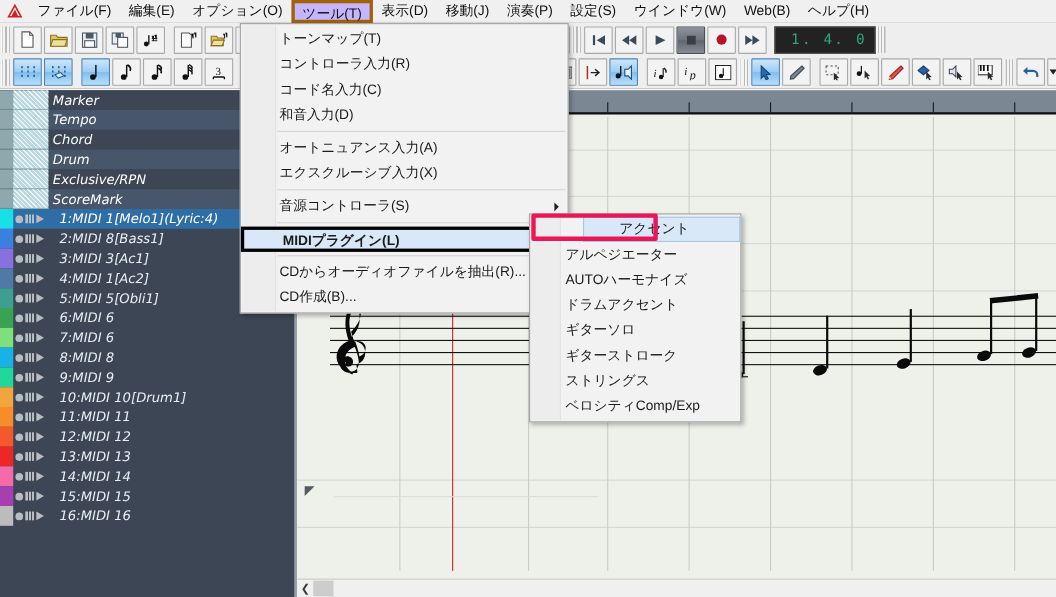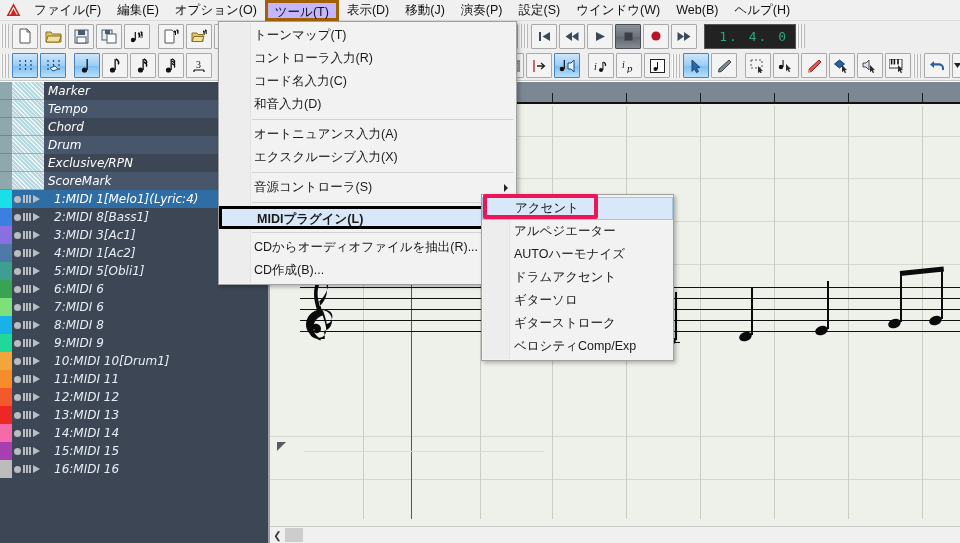--- a/index.html
+++ b/index.html
@@ -221,21 +221,21 @@
   .sm-gutter {
     position: absolute; left: 1px; top: 1px; bottom: 1px; width: 27px;
     background: #ededed; border-right: 1px solid #e2e2e2;
   }
   .sm-item {
     position: relative; height: 23px; line-height: 23px;
     padding-left: 32px;
     font-size: 12.5px; color: #1a1a1a; white-space: nowrap;
   }
   .sm-item.hl {
-    background: #d8e8f8; border: 1px solid #a7c6e4; line-height: 21px;
+    background: #d8e8f8; border: 1px solid #a7c6e4; line-height: 21px; margin-left: 48px;
   }
 
   
   .annot {
     position: absolute;
     border: 4px solid #ec1556;
     border-radius: 2px;
     z-index: 80;
     pointer-events: none;
   }
@@ -870,19 +870,20 @@
 
   <div class="submenu">
     <div class="sm-gutter"></div>
     <div id="sm-items" style="position:relative;">
         <div class="sm-item hl"><span>アクセント</span></div>
         <div class="sm-item"><span>アルペジエーター</span></div>
         <div class="sm-item"><span>AUTOハーモナイズ</span></div>
         <div class="sm-item"><span>ドラムアクセント</span></div>
         <div class="sm-item"><span>ギターソロ</span></div>
         <div class="sm-item"><span>ギターストローク</span></div>
+        <div class="sm-item"><span>ストリングス</span></div>
         <div class="sm-item"><span>ベロシティComp/Exp</span></div>
       </div>
   </div>
 
   <div class="annot" style="left:483px; top:194px; width:115px; height:25px;"></div>
 
 </div>
 
 </body></html>

